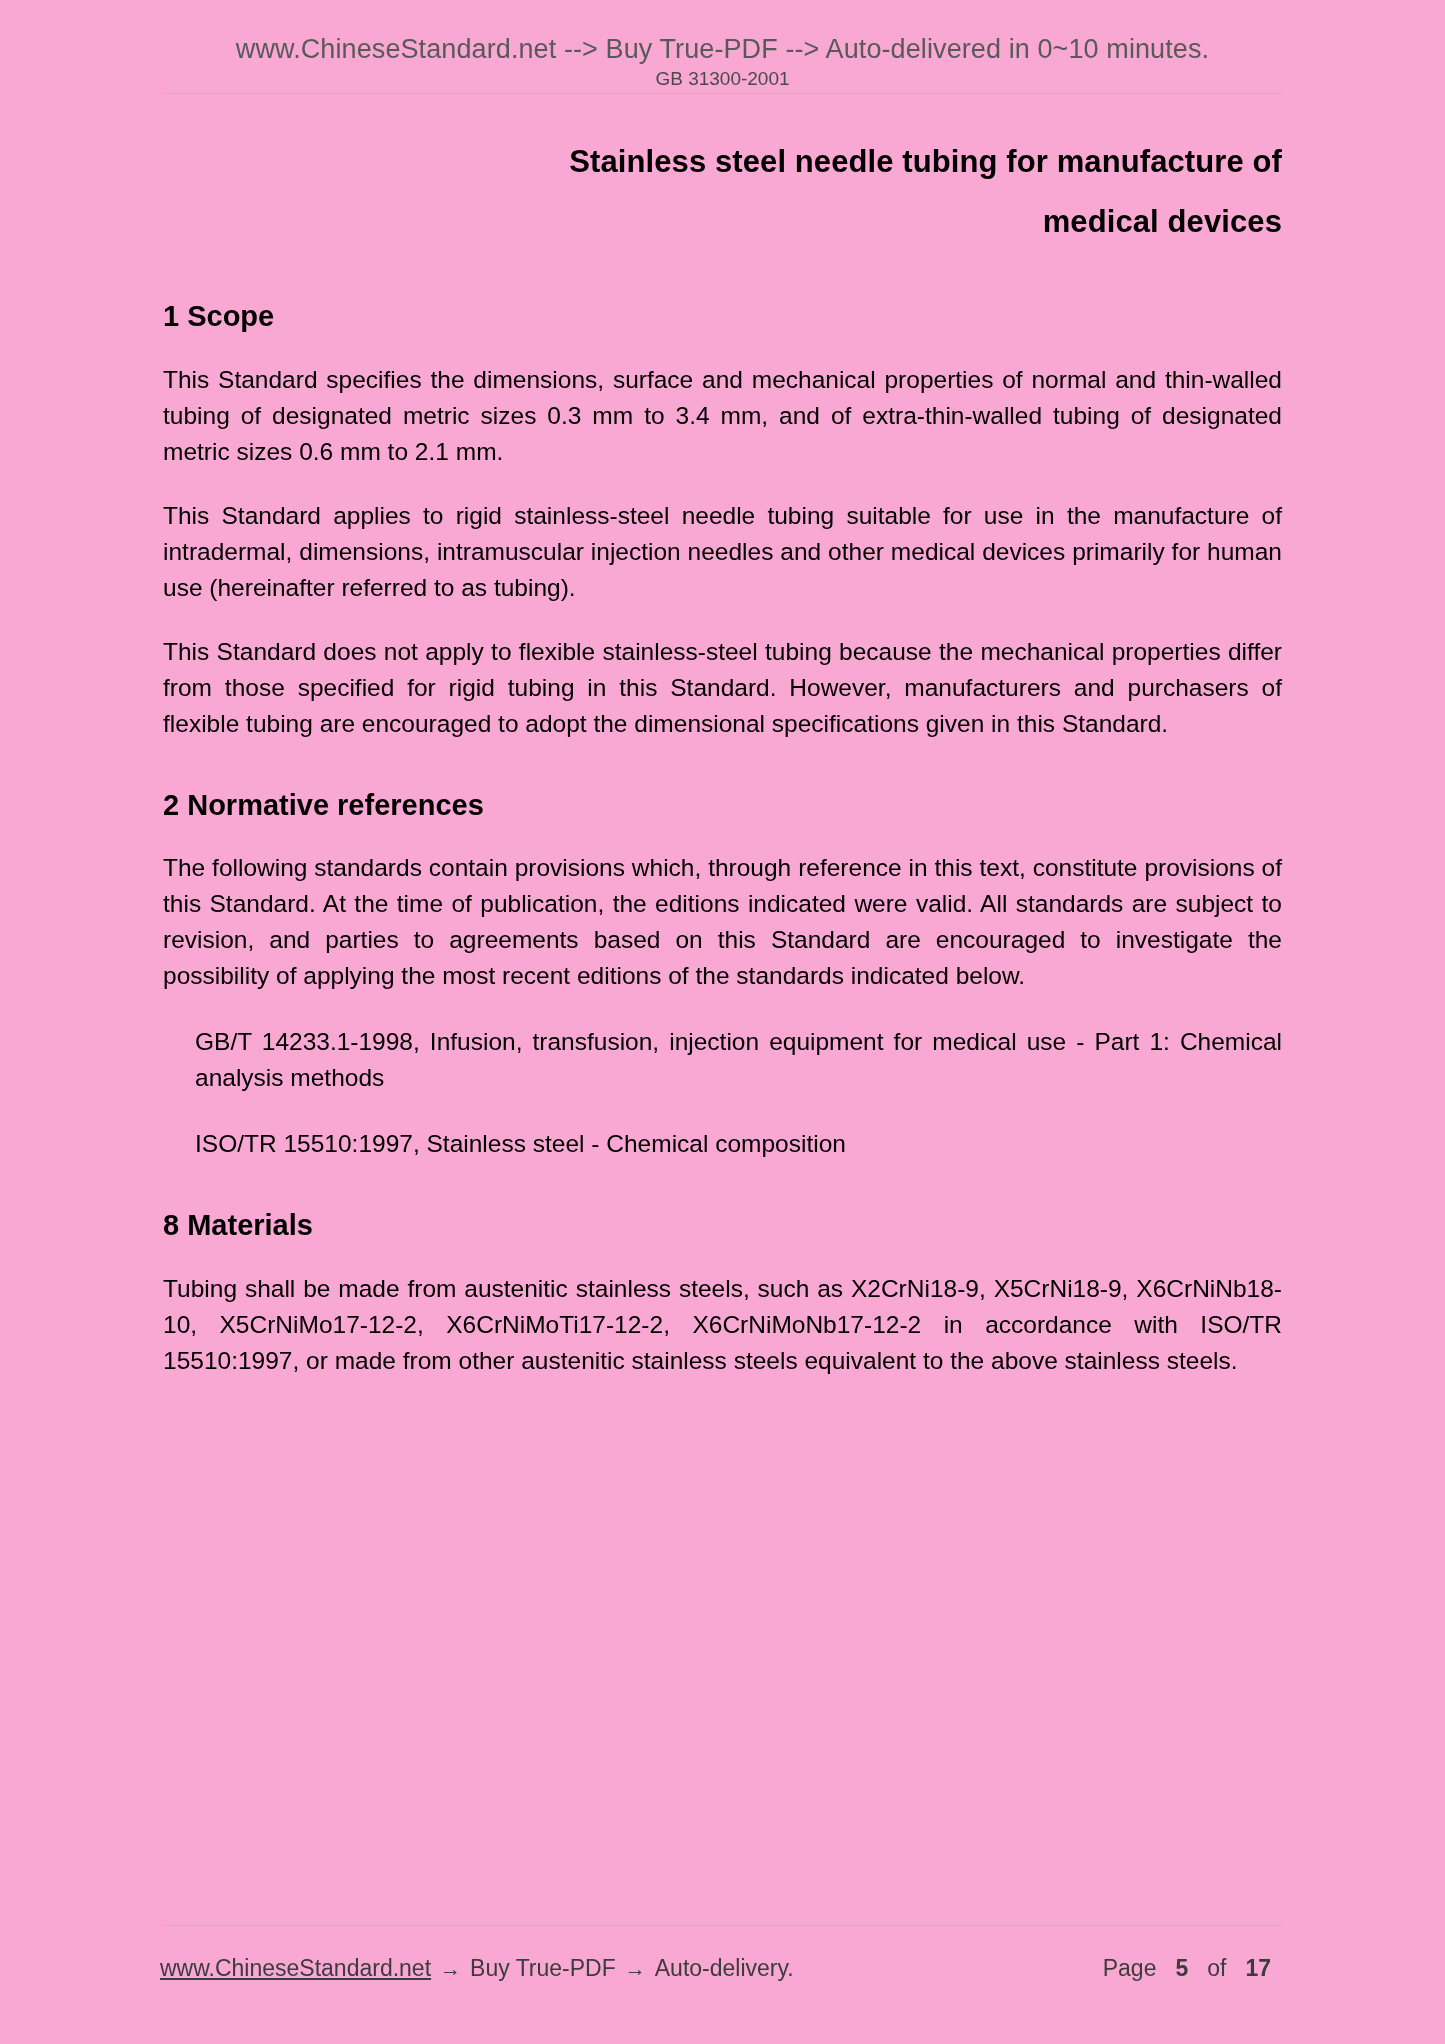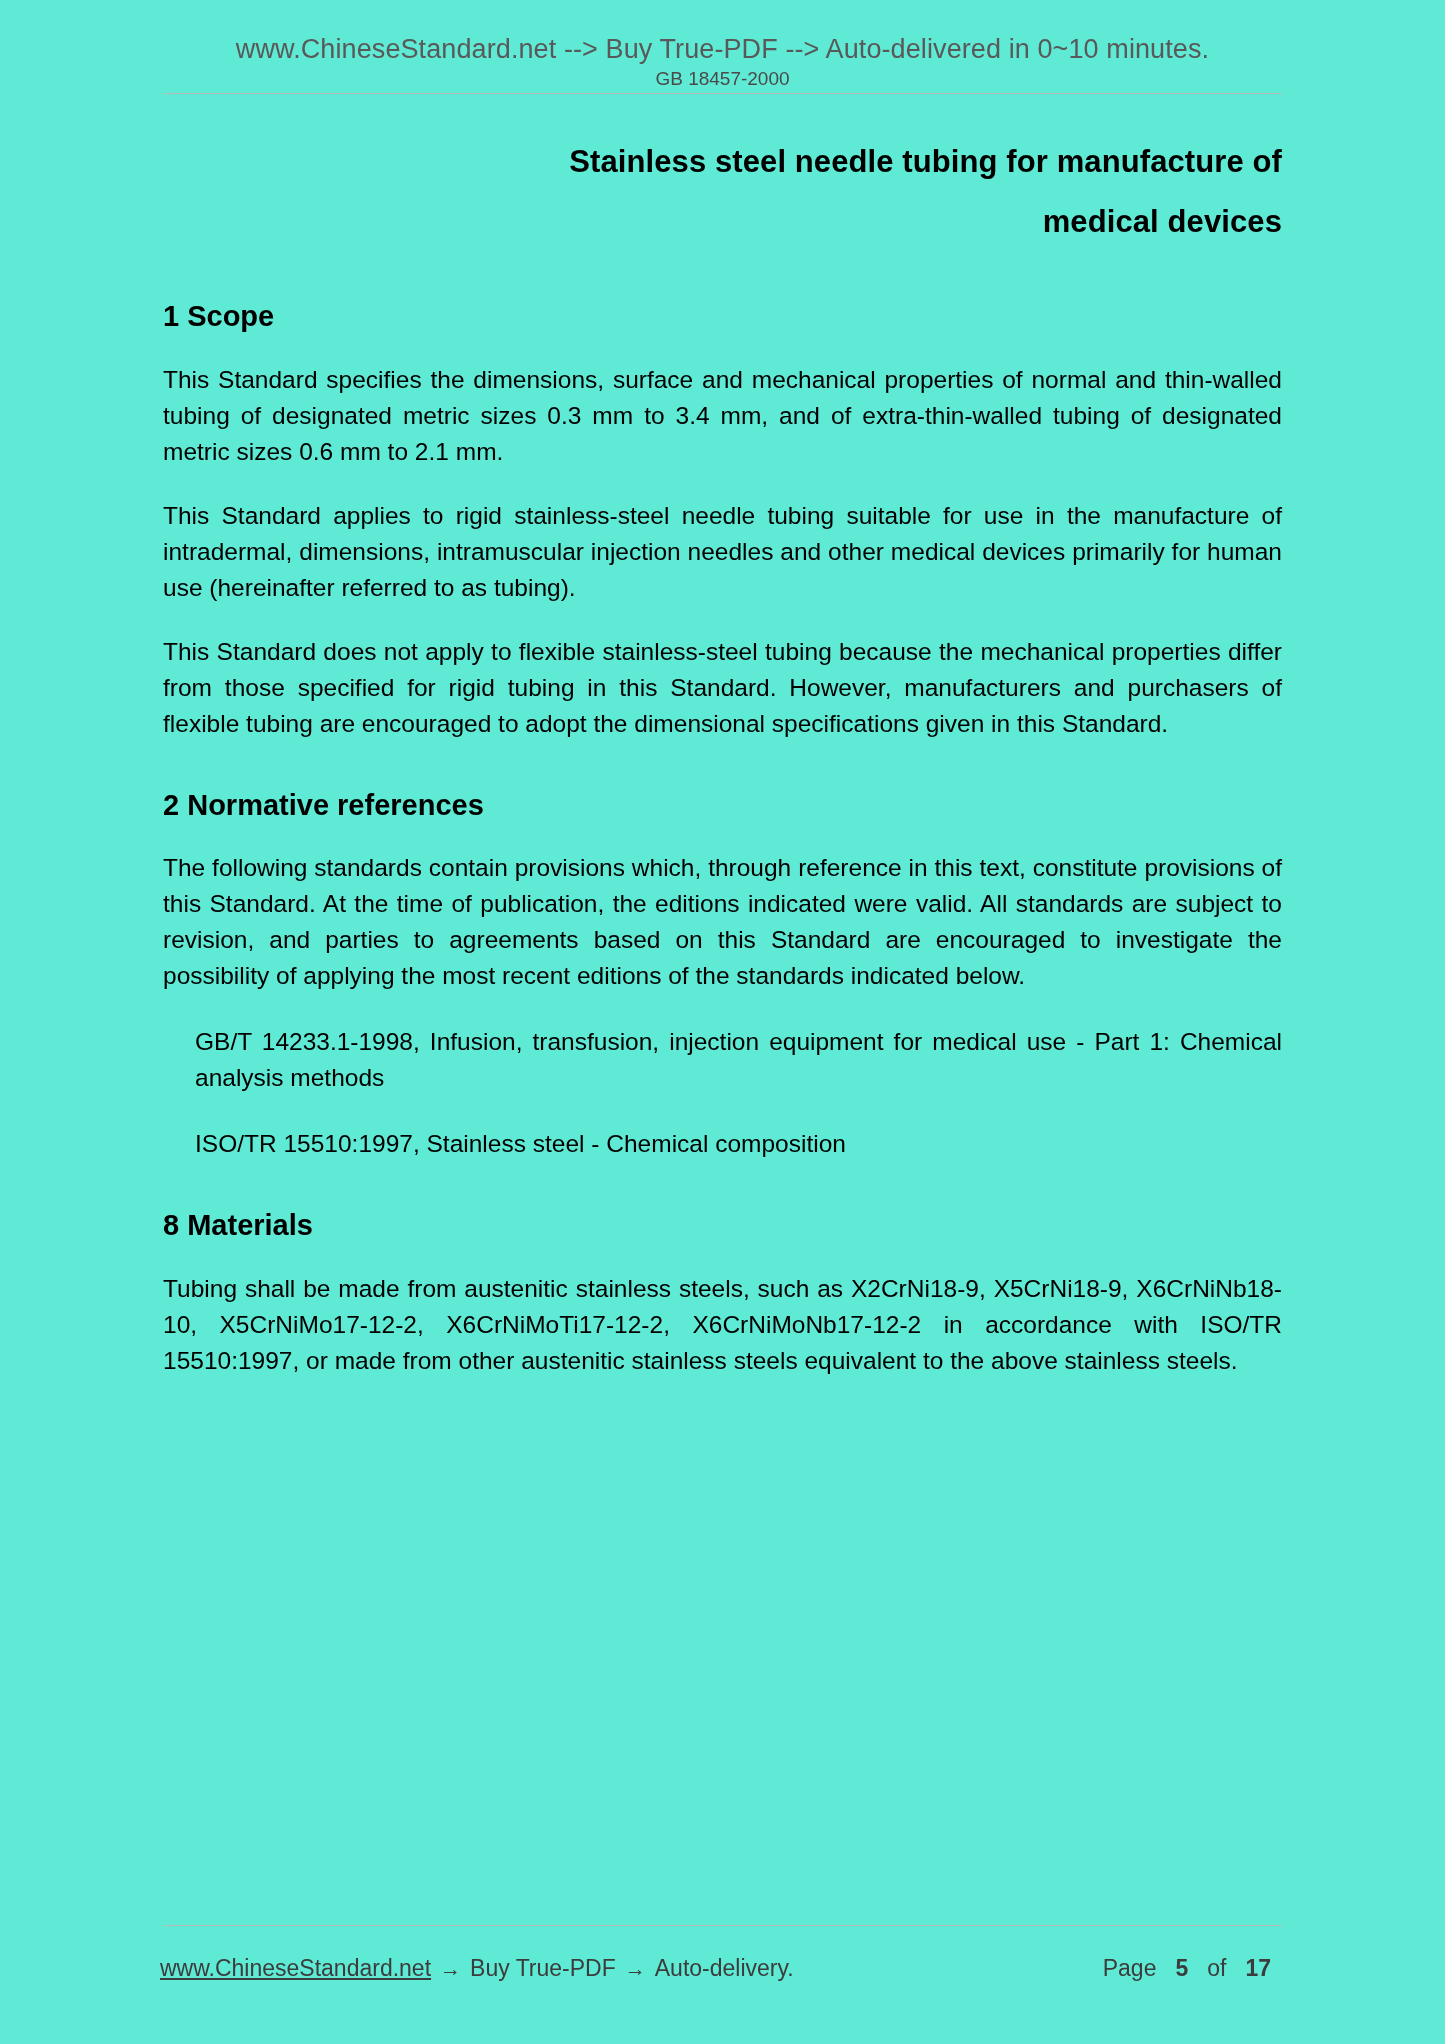--- a/index.html
+++ b/index.html
@@ -8,21 +8,21 @@
     background: #ffffff;
   }
   body {
     font-family: "Liberation Sans", sans-serif;
     color: #000000;
   }
   .page {
     position: relative;
     width: 1445px;
     height: 2044px;
-    background: #5eead4;
+    background: #f9a8d4;
     box-sizing: border-box;
     overflow: hidden;
   }
   
   .watermark {
     position: absolute;
     top: 34px;
     left: 0;
     width: 100%;
     text-align: center;
@@ -127,21 +127,21 @@
   .footer .pagetotal {
     font-weight: bold;
   }
 </style>
 </head>
 <body>
 
 <div class="page">
 
   <div class="watermark">www.ChineseStandard.net --&gt; Buy True-PDF --&gt; Auto-delivered in 0~10 minutes.</div>
-  <div class="std-code">GB 18457-2000</div>
+  <div class="std-code">GB 31300-2001</div>
   <div class="header-rule"></div>
 
   <div class="content">
 
     <h1 class="doc-title">
       <span>Stainless steel needle tubing for manufacture of</span><br>
       <span>medical devices</span>
     </h1>
 
     <h2 class="section">1 Scope</h2>

